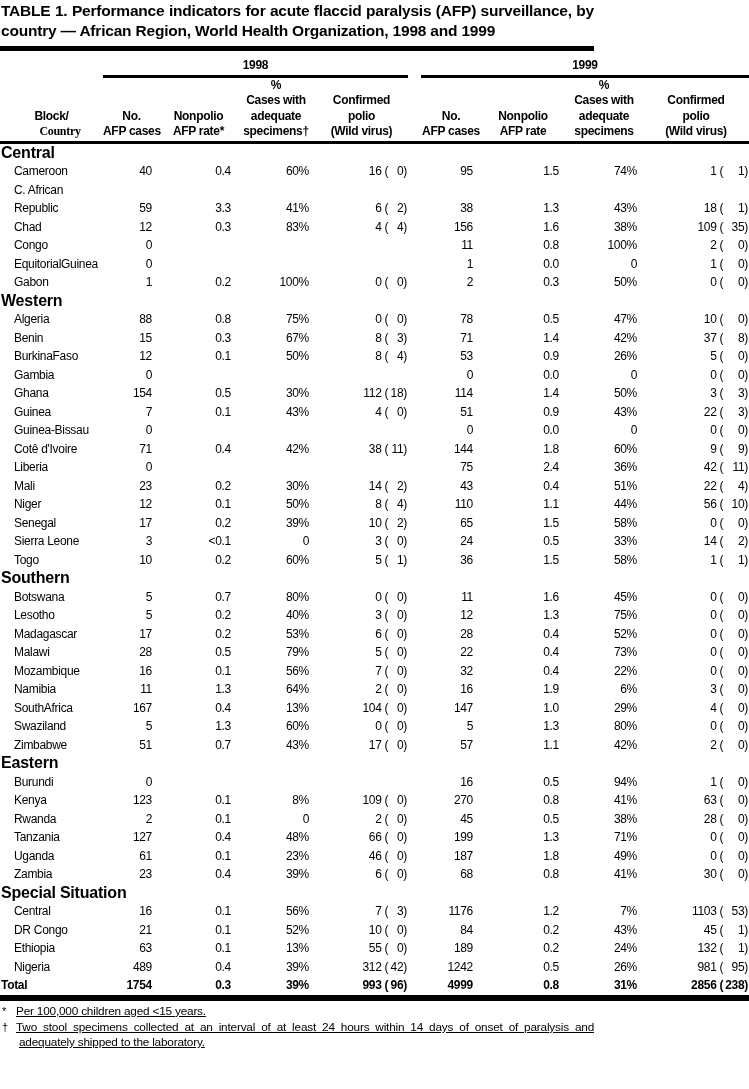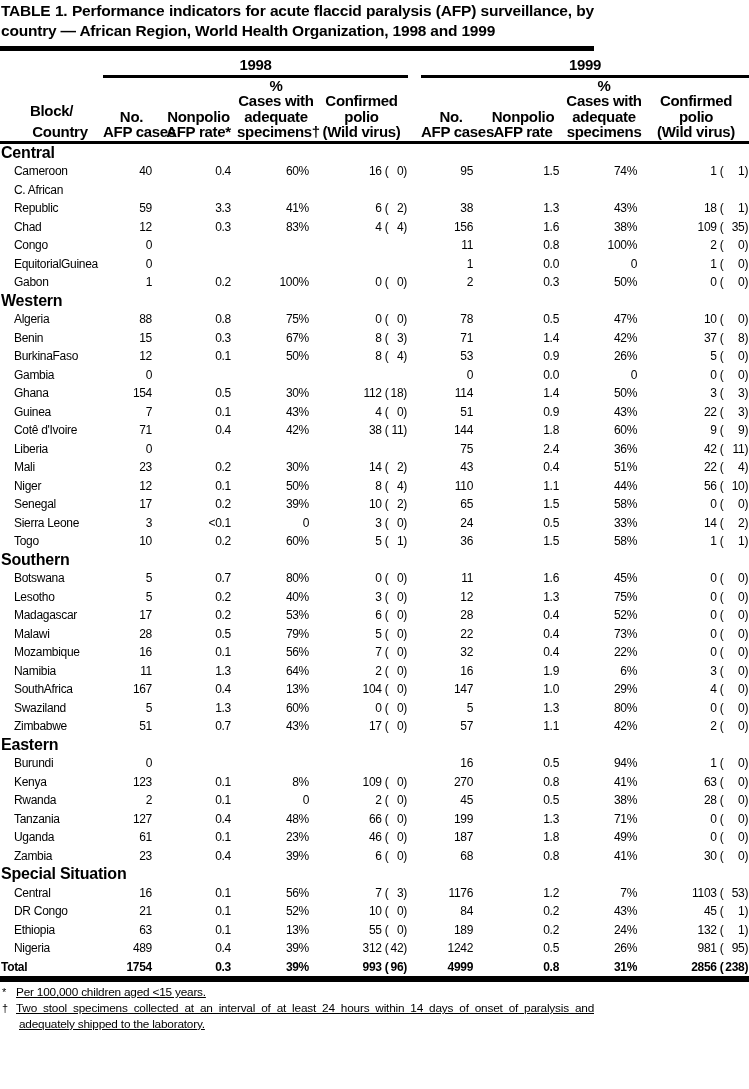--- a/index.html
+++ b/index.html
@@ -5,26 +5,26 @@
   html,body{margin:0;padding:0;background:#fff;color:#000;}
   body{width:749px;font-family:"Liberation Sans",sans-serif;-webkit-font-smoothing:none;}
   .page{width:594px;}
   .title{font-weight:bold;font-size:15.5px;line-height:1.28;letter-spacing:-0.2px;
          text-align:justify;border-bottom:5px solid #000;padding:1px 0 5px 1px;}
   table{width:749px;border-collapse:collapse;table-layout:fixed;margin-top:1px;}
   col.c-country{width:103px;}
   col.c-afp98{width:57px;}  col.c-rate98{width:77px;} col.c-spec98{width:78px;} col.c-polio98{width:93px;}
   col.c-sp{width:13px;}
   col.c-afp99{width:60px;}  col.c-rate99{width:84px;} col.c-spec99{width:78px;} col.c-polio99{width:106px;}
-  th{font-weight:bold;padding:0;vertical-align:bottom;font-size:15px;letter-spacing:-0.3px;}
+  th{font-weight:bold;padding:0;vertical-align:bottom;font-size:12px;letter-spacing:-0.3px;}
   .grp{border-bottom:3px solid #000;text-align:center;line-height:20px;padding-top:3px;}
   tr.colhead th{border-bottom:3px solid #000;padding-bottom:1px;}
   tr.colhead th div{line-height:15.5px;text-align:center;white-space:nowrap;}
-  th.country-h div{text-align:left;margin-top:6px;}
-  th.country-h .c2{padding-left:17px;}
+  th.country-h div{text-align:left;}
+  th.country-h .c2{padding-left:17px;font-family:Liberation Serif, serif;}
   td{padding:0;font-size:12px;line-height:18.5px;letter-spacing:-0.3px;white-space:nowrap;
      vertical-align:bottom;}
   td.country{padding-left:14px;overflow:visible;}
   td.country.ind2{}
   tr.section td{font-weight:bold;font-size:16px;padding-left:1px;letter-spacing:-0.2px;}
   td.num{text-align:right;}
   td.afp{padding-right:8px;}
   td.rate{padding-right:6px;}
   td.spec{padding-right:6px;}
   td.polio{padding-right:1px;}
@@ -415,20 +415,39 @@
           <td class="polio">
             <div class="pwrap">
               <span class="pc">22</span>
               <span class="pp">(</span>
               <span class="pw pw99">3</span>
               <span class="pp2">)</span>
             </div>
           </td>
         </tr>
         <tr class="datarow">
+          <td class="country">Guinea-Bissau</td>
+          <td class="num afp">0</td>
+          <td class="num rate"></td>
+          <td class="num spec"></td>
+          <td class="polio"></td>
+          <td class="sp"></td>
+          <td class="num afp">0</td>
+          <td class="num rate">0.0</td>
+          <td class="num spec">0</td>
+          <td class="polio">
+            <div class="pwrap">
+              <span class="pc">0</span>
+              <span class="pp">(</span>
+              <span class="pw pw99">0</span>
+              <span class="pp2">)</span>
+            </div>
+          </td>
+        </tr>
+        <tr class="datarow">
           <td class="country">Cotê d'Ivoire</td>
           <td class="num afp">71</td>
           <td class="num rate">0.4</td>
           <td class="num spec">42%</td>
           <td class="polio">
             <div class="pwrap">
               <span class="pc">38</span>
               <span class="pp">(</span>
               <span class="pw pw98">11</span>
               <span class="pp2">)</span>

